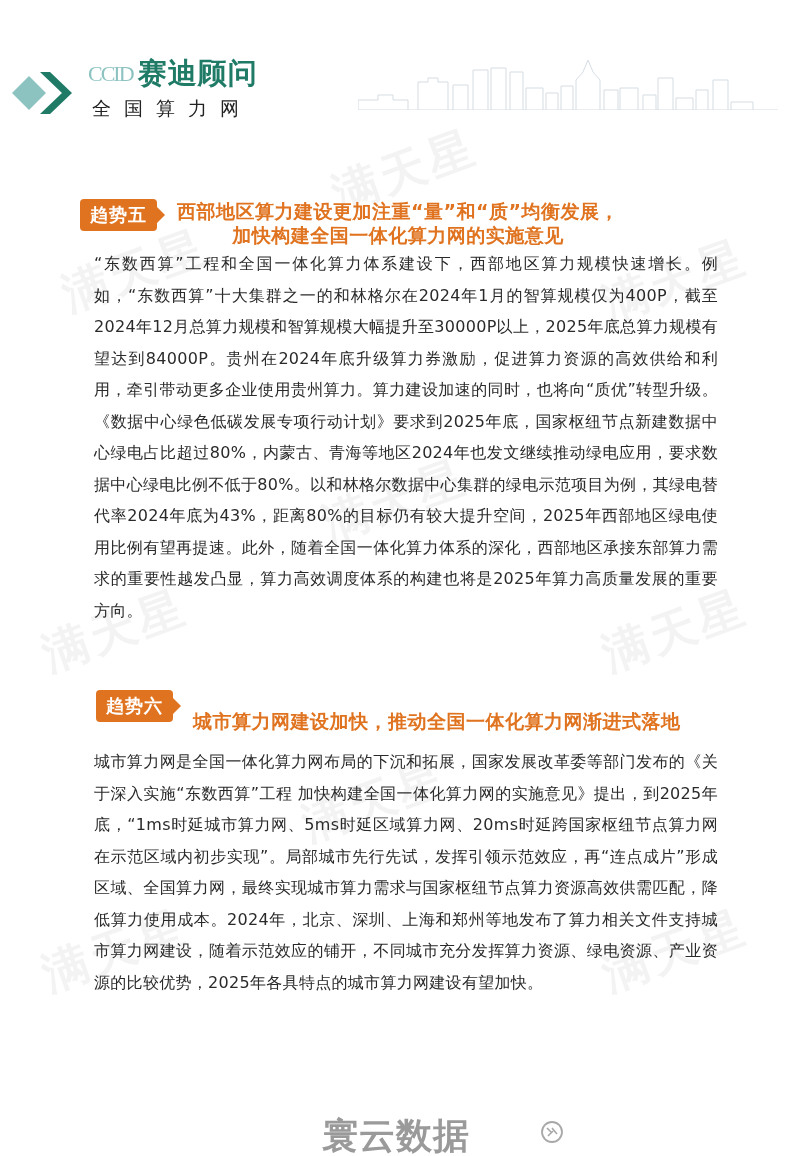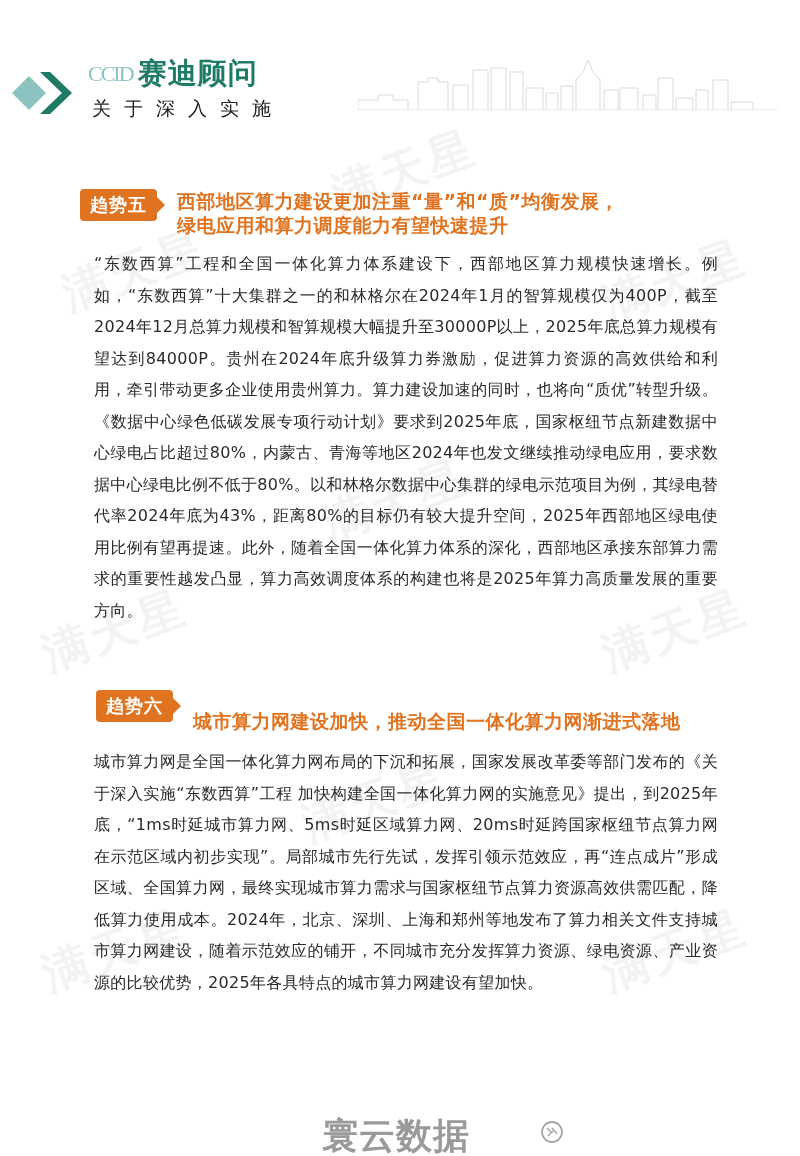--- a/index.html
+++ b/index.html
@@ -59,21 +59,21 @@
 
 <div class="header">
   <svg class="logo-mark" viewBox="0 0 64 50">
     <polygon points="0,25 17,8 34,25 17,42" fill="#8cc3c1"></polygon>
     <polygon points="28,4 50,25 28,46 38,46 60,25 38,4" fill="#1f7b66"></polygon>
   </svg>
   <div class="logo-text">
     <span class="logo-en">CCID</span>
     <span class="logo-cn">赛迪顾问</span>
   </div>
-  <div class="logo-slogan">关于深入实施</div>
+  <div class="logo-slogan">全国算力网</div>
   <svg class="skyline" viewBox="0 0 420 50">
     <g fill="none" stroke="#d5dde3" stroke-width="1">
       <path d="M0,50 V40 H20 V35 H35 V40 H50 V50"></path>
       <path d="M60,50 V22 H70 V18 H80 V22 H90 V50"></path>
       <path d="M95,50 V25 H110 V50"></path>
       <path d="M115,50 V10 H130 V50"></path>
       <path d="M133,50 V8 H148 V50"></path>
       <path d="M152,50 V12 H165 V50"></path>
       <path d="M168,50 V28 H185 V50"></path>
       <path d="M188,50 V33 H200 V50"></path>
@@ -95,25 +95,25 @@
 <div class="watermark" style="left:330px; top:140px;">满天星</div>
 <div class="watermark" style="left:60px; top:240px;">满天星</div>
 <div class="watermark" style="left:600px; top:250px;">满天星</div>
 <div class="watermark" style="left:320px; top:470px;">满天星</div>
 <div class="watermark" style="left:40px; top:600px;">满天星</div>
 <div class="watermark" style="left:600px; top:600px;">满天星</div>
 <div class="watermark" style="left:300px; top:770px;">满天星</div>
 <div class="watermark" style="left:40px; top:920px;">满天星</div>
 <div class="watermark" style="left:600px; top:920px;">满天星</div>
 
-<div class="section-head" style="top:189px;">
+<div class="section-head" style="top:199px;text-align:center;">
   <div class="badge">趋势五</div>
   <div class="head-title">
     <div>西部地区算力建设更加注重“量”和“质”均衡发展，</div>
-    <div>绿电应用和算力调度能力有望快速提升</div>
+    <div>加快构建全国一体化算力网的实施意见</div>
   </div>
 </div>
 <div class="para" style="top:240px; text-indent:0;">
   <p>“东数西算”工程和全国一体化算力体系建设下，西部地区算力规模快速增长。例如，“东数西算”十大集群之一的和林格尔在2024年1月的智算规模仅为400P，截至2024年12月总算力规模和智算规模大幅提升至30000P以上，2025年底总算力规模有望达到84000P。贵州在2024年底升级算力券激励，促进算力资源的高效供给和利用，牵引带动更多企业使用贵州算力。算力建设加速的同时，也将向“质优”转型升级。《数据中心绿色低碳发展专项行动计划》要求到2025年底，国家枢纽节点新建数据中心绿电占比超过80%，内蒙古、青海等地区2024年也发文继续推动绿电应用，要求数据中心绿电比例不低于80%。以和林格尔数据中心集群的绿电示范项目为例，其绿电替代率2024年底为43%，距离80%的目标仍有较大提升空间，2025年西部地区绿电使用比例有望再提速。此外，随着全国一体化算力体系的深化，西部地区承接东部算力需求的重要性越发凸显，算力高效调度体系的构建也将是2025年算力高质量发展的重要方向。</p>
 </div>
 
 <div class="section-head" style="top:690px;padding-left:16px;">
   <div class="badge">趋势六</div>
   <div class="head-title" style="margin-top:19px;">
     <div>城市算力网建设加快，推动全国一体化算力网渐进式落地</div>

